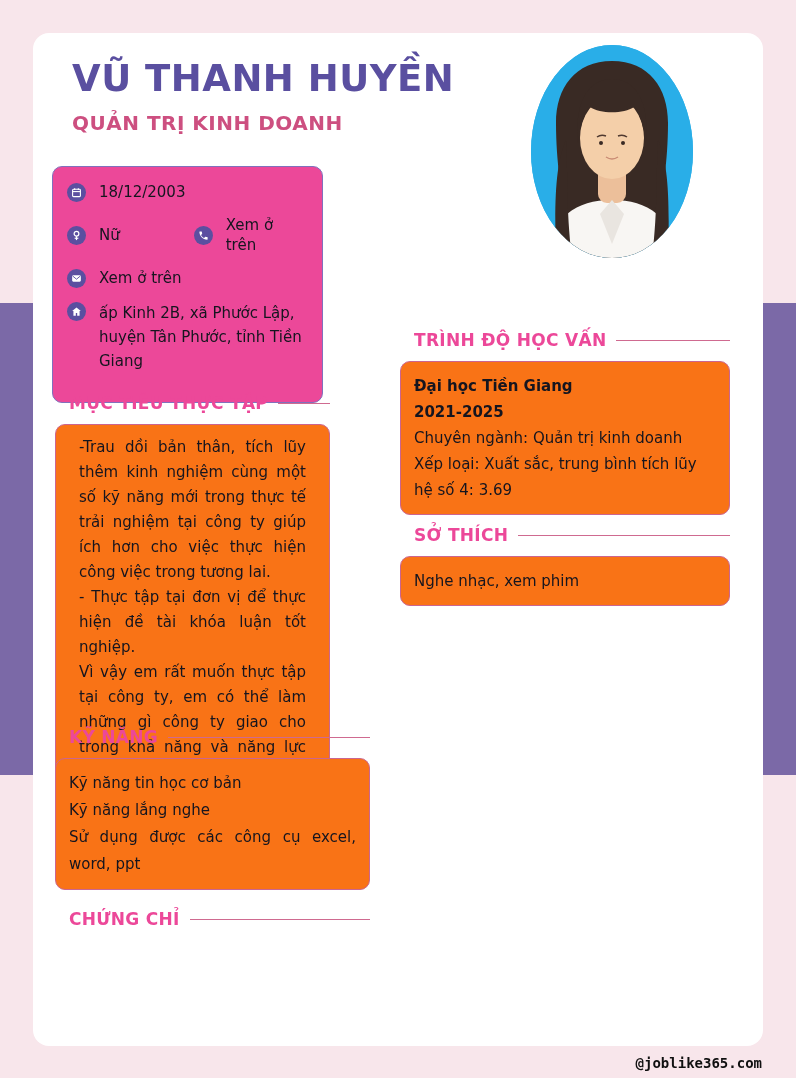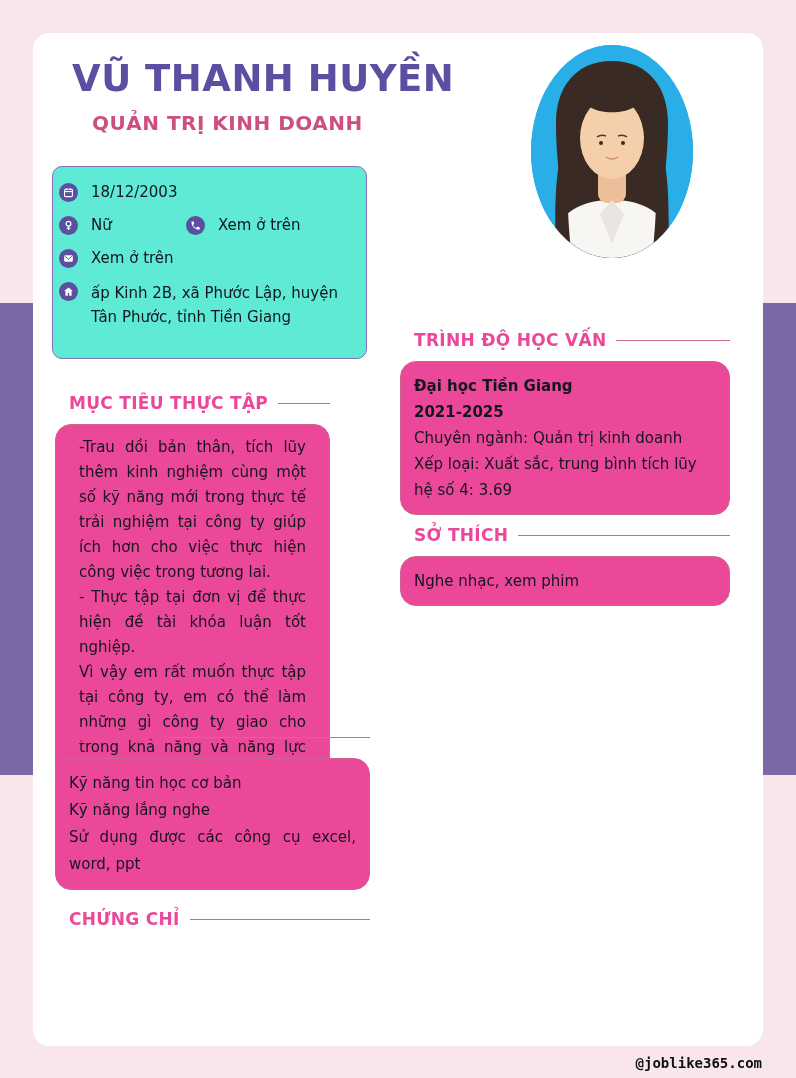--- a/index.html
+++ b/index.html
@@ -20,34 +20,34 @@
     width: 730px; height: 1013px;
     background: #ffffff; border-radius: 16px;
   }
 
   .name {
     position: absolute; left: 39px; top: 24px;
     font-size: 37px; font-weight: bold; color: #5a4fa0; letter-spacing: .5px;
   }
   .role {
     position: absolute; left: 39px; top: 78px;
-    font-size: 20px; font-weight: bold; color: #cd4f80; letter-spacing: .5px; margin-left: 20px;
+    font-size: 20px; font-weight: bold; color: #cd4f80; letter-spacing: .5px;
   }
 
   .photo {
     position: absolute; left: 498px; top: 12px;
     width: 162px; height: 213px;
     border-radius: 50%; overflow: hidden; background: #29aee8;
   }
   .photo svg { display: block; width: 100%; height: 100%; }
 
   .contact {
-    position: absolute; left: 19px; top: 133px; width: 315px;
-    background: #5eead4; border: 1px solid #8071bd; border-radius: 10px;
-    padding: 15px 6px 13px;
+    position: absolute; left: 19px; top: 133px; width: 271px;
+    background: #ec4899; border: 1px solid #8071bd; border-radius: 10px;
+    padding: 15px 14px 13px;
   }
   .crow { display: flex; align-items: center; gap: 13px; margin-bottom: 13px; }
   .crow:last-child { margin-bottom: 16px; }
   .crow.top { align-items: flex-start; }
   .cicon {
     width: 19px; height: 19px; min-width: 19px; border-radius: 50%;
     background: #5b4fa0; display: inline-flex; align-items: center; justify-content: center;
     margin-top: 1px;
   }
   .cicon svg { width: 11px; height: 11px; }
@@ -56,22 +56,22 @@
   .crow.top .ctext { line-height: 24px; }
 
   .sec { position: absolute; }
   .sec-head { display: flex; align-items: center; gap: 10px; padding-left: 14px; }
   .sec-title {
     font-size: 17px; font-weight: bold; color: #ec4899;
     letter-spacing: .3px; white-space: nowrap;
   }
   .sec-line { flex: 1; height: 1px; background: #cf6a90; }
   .box {
-    margin-top: 11px; border: 1px solid #cb6590; border-radius: 16px;
-    padding: 11px 13px; font-size: 15px; line-height: 26px; background: #ec4899;
+    margin-top: 11px; border: 1px solid #cb6590; border-radius: 10px;
+    padding: 11px 13px; font-size: 15px; line-height: 26px; background: #f97316;
   }
   .objective { left: 22px; top: 360px; width: 275px; }
   .objective .box { line-height: 25px; padding: 10px 23px; }
   .objective .box p { text-align: justify; }
   .skills { left: 22px; top: 694px; width: 315px; }
   .skills .box div { line-height: 27px; text-align: justify; }
   .certs { left: 22px; top: 876px; width: 315px; }
   .education { left: 367px; top: 297px; width: 330px; }
   .education .box div { line-height: 26px; }
   .education .bold { font-weight: bold; }

